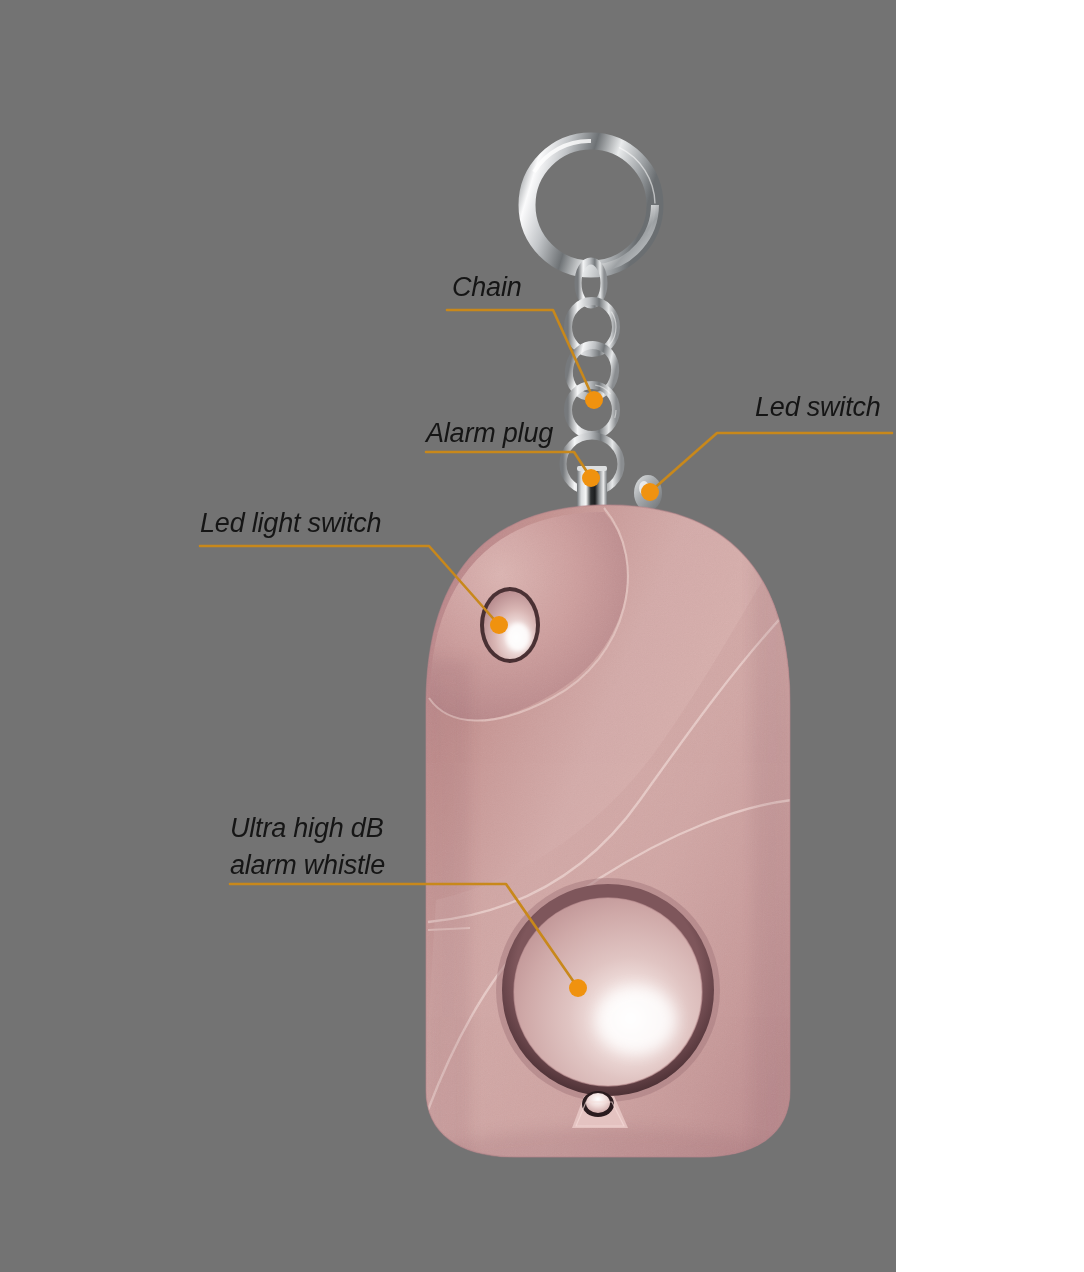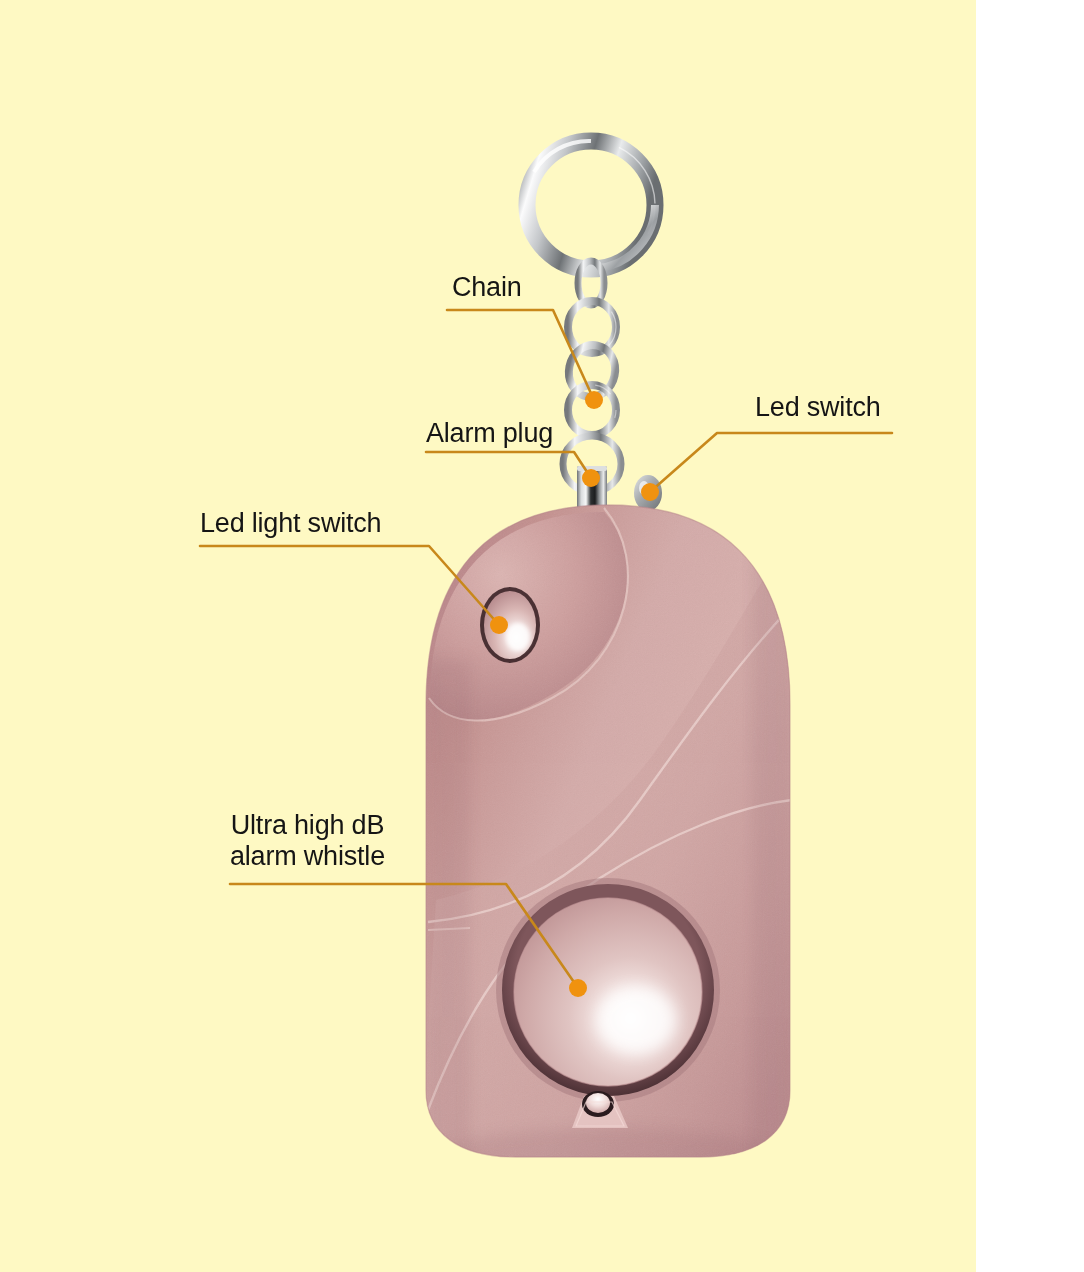--- a/index.html
+++ b/index.html
@@ -5,42 +5,43 @@
   html, body {
     margin: 0;
     padding: 0;
     background: #ffffff;
   }
   body {
     font-family: "Liberation Sans", sans-serif;
   }
   #stage {
     position: relative;
-    width: 976px;
+    width: 896px;
     height: 1272px;
-    background: #fef9c3;
+    background: #737373;
     overflow: hidden;
+    font-style: italic;
   }
   #diagram-svg {
     position: absolute;
     left: 0;
     top: 0;
     width: 1084px;
     height: 1272px;
   }
   .callout-label {
     position: absolute;
     font-family: "Liberation Sans", sans-serif;
     font-size: 27px;
     line-height: 30px;
     color: #151515;
     white-space: pre;
     letter-spacing: -0.2px;
   }
-  .callout-label.two-line { line-height: 31px; text-align: center; }
+  .callout-label.two-line { line-height: 37px; }
 </style>
 </head>
 <body>
 
 <div id="stage">
 
   <svg id="diagram-svg" viewBox="0 0 1084 1272">
     <defs>
 
       <linearGradient id="ringGrad" x1="0" y1="0" x2="1" y2="0.3">

